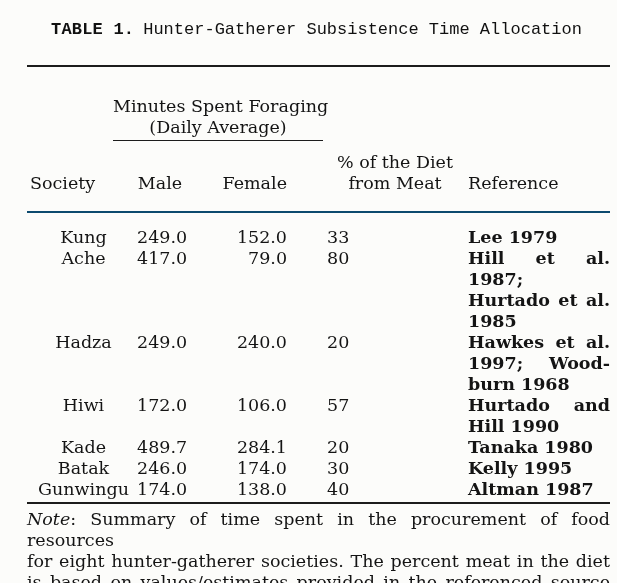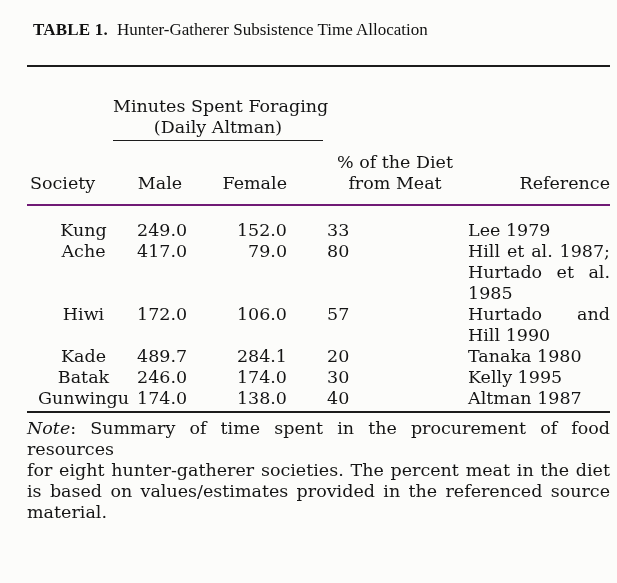--- a/index.html
+++ b/index.html
@@ -15,24 +15,24 @@
     width: 617px;
     height: 583px;
     padding: 20px 7px 0 27px;
     color: #141414;
     font-family: "DejaVu Serif", serif;
     font-size: 17.5px;
     line-height: 21px;
   }
   
   .table-title {
-    font-family: Liberation Serif, serif;
+    font-family: Liberation Mono, monospace;
     font-size: 17px;
     line-height: 20px;
-    margin-left: 6px;
+    margin-left: 24px;
     margin-bottom: 25px;
     color: #111;
   }
   .table-title .t-label { font-weight: bold; letter-spacing: 0.2px; }
   .table-title .t-text  { margin-left: 9px; }
   
   table.data {
     table-layout: fixed;
     width: 583px;
     border-collapse: collapse;
@@ -49,37 +49,37 @@
   .spanner-inner {
     margin: 0 -36px 0 -24px;
     text-align: center;
     white-space: nowrap;
     padding-bottom: 2px;
     border-bottom: 1.6px solid #1c1c1c;
   }
   
   thead tr.colhead-row th {
     padding-top: 11px;
-    padding-bottom: 10px;
-    border-bottom: 2px solid #701a75;
+    padding-bottom: 17px;
+    border-bottom: 2px solid #0c4a6e;
   }
   .col-society { text-align: left;  padding-left: 3px; }
   .col-male    { text-align: center; }
   .col-female  { text-align: right; }
   .col-diet    { text-align: center; padding-left: 40px; }
-  .col-ref     { text-align: right; padding-left: 5px; }
+  .col-ref     { text-align: left; padding-left: 5px; }
   
   tbody td { vertical-align: top; }
   tbody tr:first-child td { padding-top: 14px; }
   tbody tr:last-child  td { padding-bottom: 2px; border-bottom: 2px solid #1c1c1c; }
   td.cell-society { text-align: center;  padding-left: 3px; }
   td.cell-male    { text-align: right; }
   td.cell-female  { text-align: right; }
   td.cell-diet    { text-align: left; padding-left: 40px; }
-  td.cell-ref     { text-align: left;  padding-left: 5px; }
+  td.cell-ref     { text-align: left;  padding-left: 5px; font-weight: bold; }
   
   .jl { text-align: justify; text-align-last: justify; }
   
   .note {
     width: 583px;
     margin-top: 5px;
     color: #141414;
   }
   .note .it { font-style: italic; }
 </style>
@@ -99,21 +99,21 @@
       <col style="width:104px">
       <col style="width:176px">
       <col style="width:147px">
     </colgroup>
     <thead>
       <tr class="spanner-row">
         <th></th>
         <th colspan="2">
           <div class="spanner-inner">
             <div>Minutes Spent Foraging</div>
-            <div>(Daily Altman)</div>
+            <div>(Daily Average)</div>
           </div>
         </th>
         <th></th>
         <th></th>
       </tr>
       <tr class="colhead-row">
         <th class="col-society">Society</th>
         <th class="col-male">Male</th>
         <th class="col-female">Female</th>
         <th class="col-diet">
@@ -138,20 +138,31 @@
         <td class="cell-male">417.0</td>
         <td class="cell-female">79.0</td>
         <td class="cell-diet">80</td>
         <td class="cell-ref">
             <div class="jl">Hill et al. 1987;</div>
             <div class="jl">Hurtado et al.</div>
             <div>1985</div>
           </td>
       </tr>
       <tr>
+        <td class="cell-society">Hadza</td>
+        <td class="cell-male">249.0</td>
+        <td class="cell-female">240.0</td>
+        <td class="cell-diet">20</td>
+        <td class="cell-ref">
+            <div class="jl">Hawkes et al.</div>
+            <div class="jl">1997; Wood-</div>
+            <div>burn 1968</div>
+          </td>
+      </tr>
+      <tr>
         <td class="cell-society">Hiwi</td>
         <td class="cell-male">172.0</td>
         <td class="cell-female">106.0</td>
         <td class="cell-diet">57</td>
         <td class="cell-ref">
             <div class="jl">Hurtado and</div>
             <div>Hill 1990</div>
           </td>
       </tr>
       <tr>

